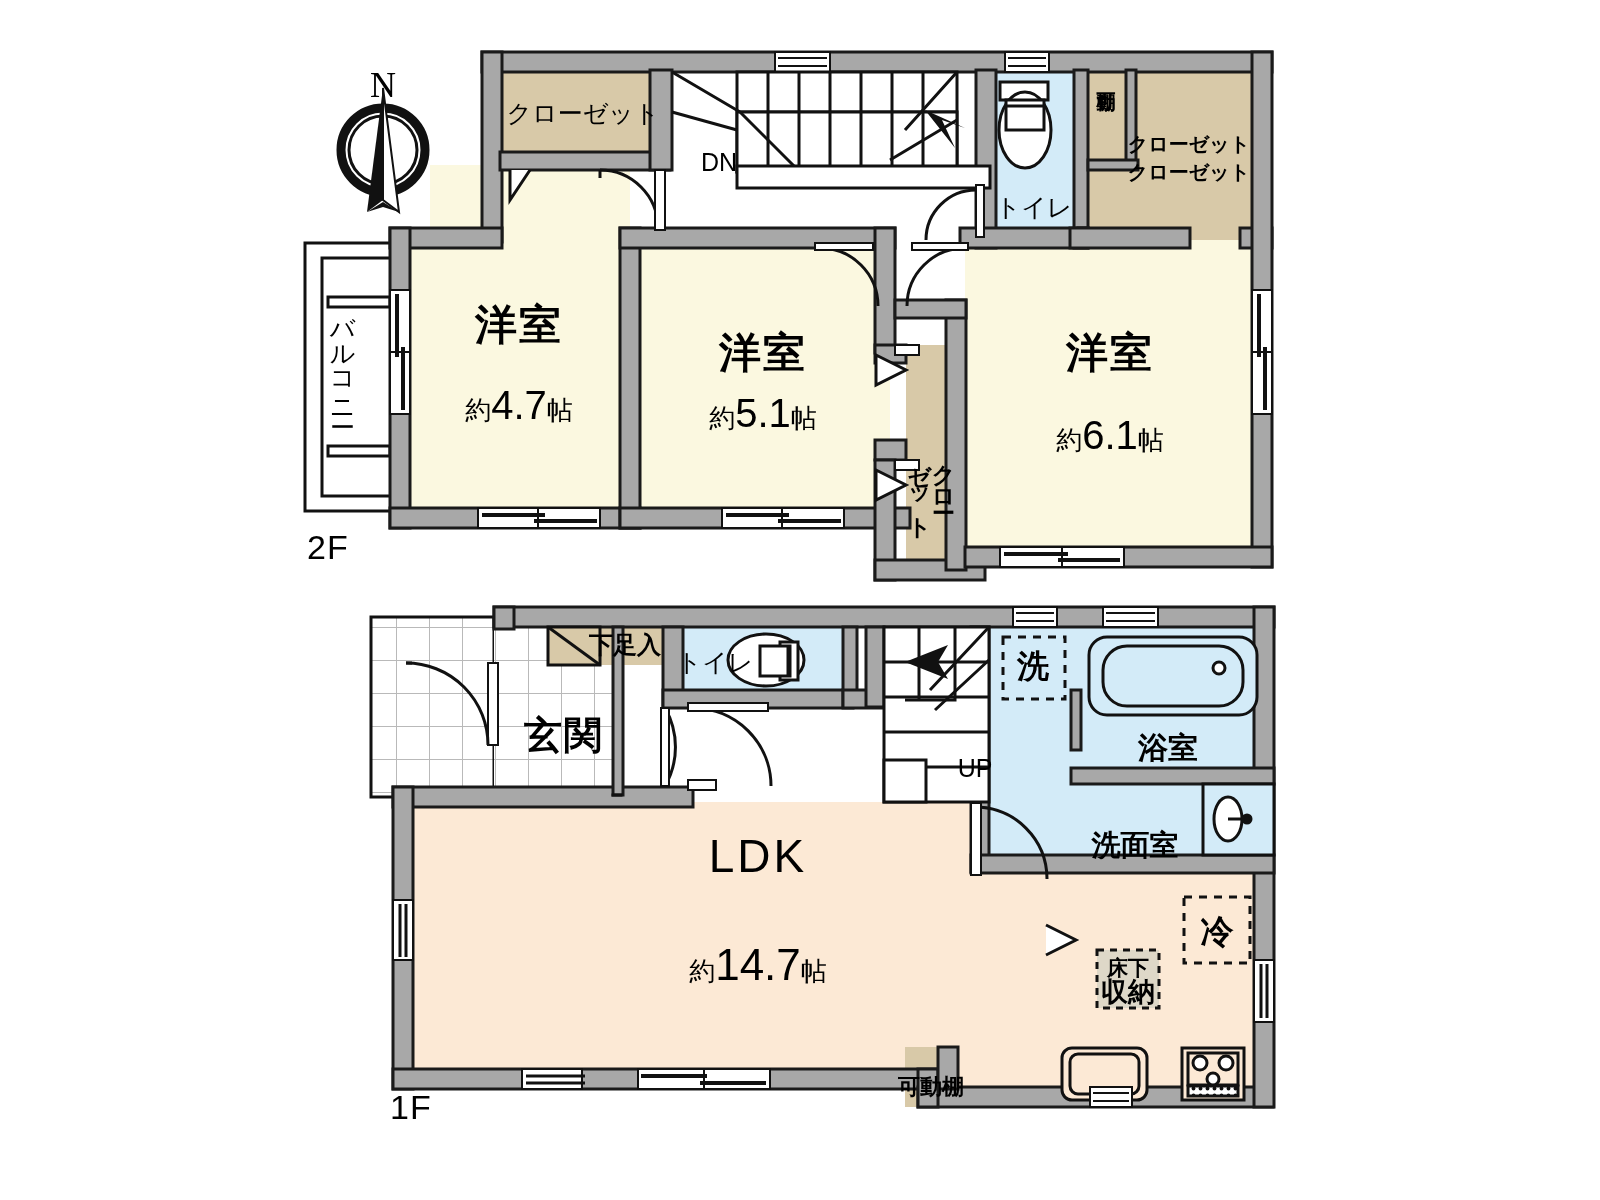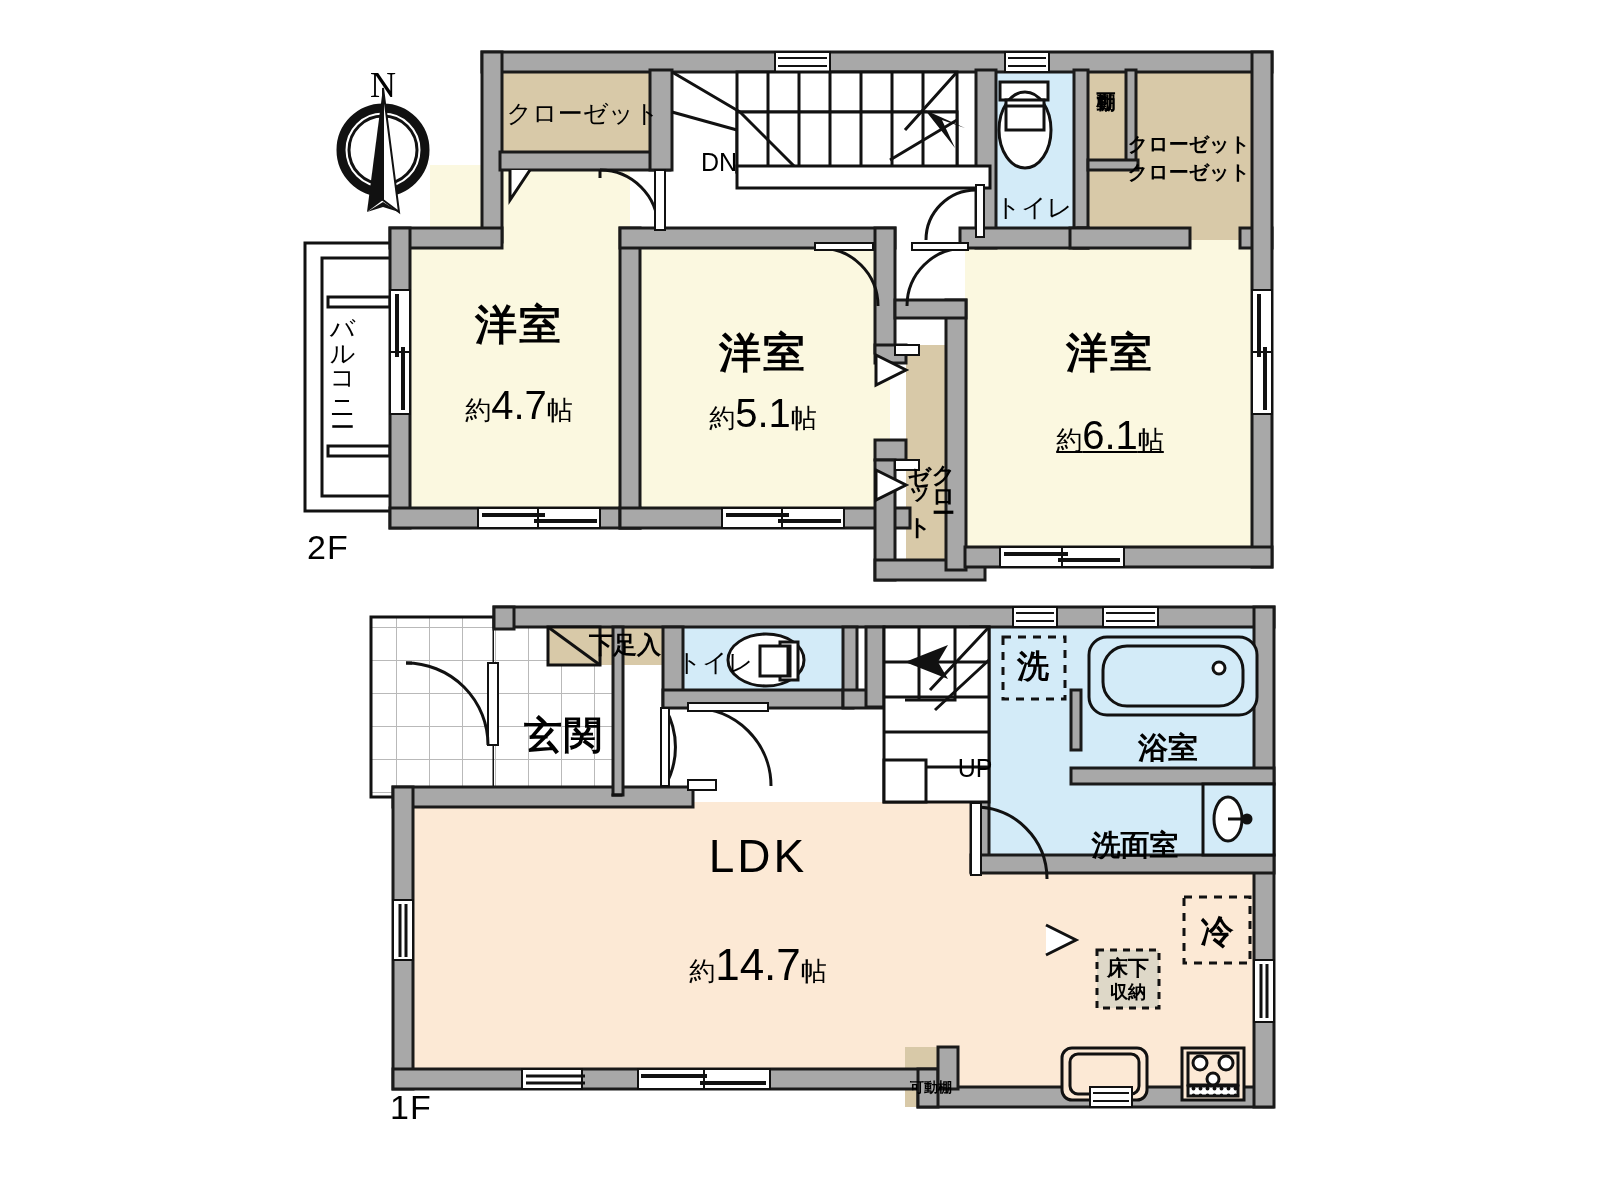--- a/index.html
+++ b/index.html
@@ -399,21 +399,21 @@
 <div class="lbl room-area ctr" style="left:519px; top:405px;">
   <span>約</span><span class="big">4.7</span><span>帖</span>
 </div>
 
 <div class="lbl room-name ctr" style="left:763px; top:353px;">洋室</div>
 <div class="lbl room-area ctr" style="left:763px; top:413px;">
   <span>約</span><span class="big">5.1</span><span>帖</span>
 </div>
 
 <div class="lbl room-name ctr" style="left:1110px; top:353px;">洋室</div>
-<div class="lbl room-area ctr" style="left:1110px; top:435px;text-decoration:underline;">
+<div class="lbl room-area ctr" style="left:1110px; top:435px;">
   <span>約</span><span class="big">6.1</span><span>帖</span>
 </div>
 
 <div class="lbl vert" style="left:932px; top:448px; font-size:23px; font-weight:600;">クロー</div>
 <div class="lbl vert" style="left:908px; top:448px; font-size:23px; font-weight:600;">ゼット</div>
 
 <div class="lbl floor-tag" style="left:390px; top:1090px;text-align:right;">1F</div>
 
 <div class="lbl ctr" style="left:558px; top:735px; font-size:38px; font-weight:700; letter-spacing:2px;margin-left:6px;">玄関</div>
 
@@ -425,22 +425,22 @@
 
 <div class="lbl ctr" style="left:1033px; top:666px; font-size:32px; font-weight:600;">洗</div>
 
 <div class="lbl ctr" style="left:1168px; top:748px; font-size:30px; font-weight:600;">浴室</div>
 
 <div class="lbl ctr" style="left:1135px; top:845px; font-size:29px; font-weight:700;">洗面室</div>
 
 <div class="lbl ctr" style="left:1217px; top:931px; font-size:33px; font-weight:600;">冷</div>
 
 <div class="lbl ctr" style="left:1128px; top:967px; font-size:21px; font-weight:600;">床下</div>
-<div class="lbl ctr" style="left:1128px; top:992px; font-size:18px; font-weight:600;">収納</div>
-
-<div class="lbl ctr" style="left:931px; top:1087px; font-size:14px; font-weight:600;">可動棚</div>
+<div class="lbl ctr" style="left:1128px; top:992px; font-size:27px; font-weight:600;">収納</div>
+
+<div class="lbl ctr" style="left:931px; top:1087px; font-size:22px; font-weight:600;">可動棚</div>
 
 <div class="lbl ldk-name ctr" style="left:758px; top:856px;">LDK</div>
 <div class="lbl ldk-area ctr" style="left:758px; top:965px;">
   <span>約</span><span class="big">14.7</span><span>帖</span>
 </div>
 
 </div>
 
 </body></html>

